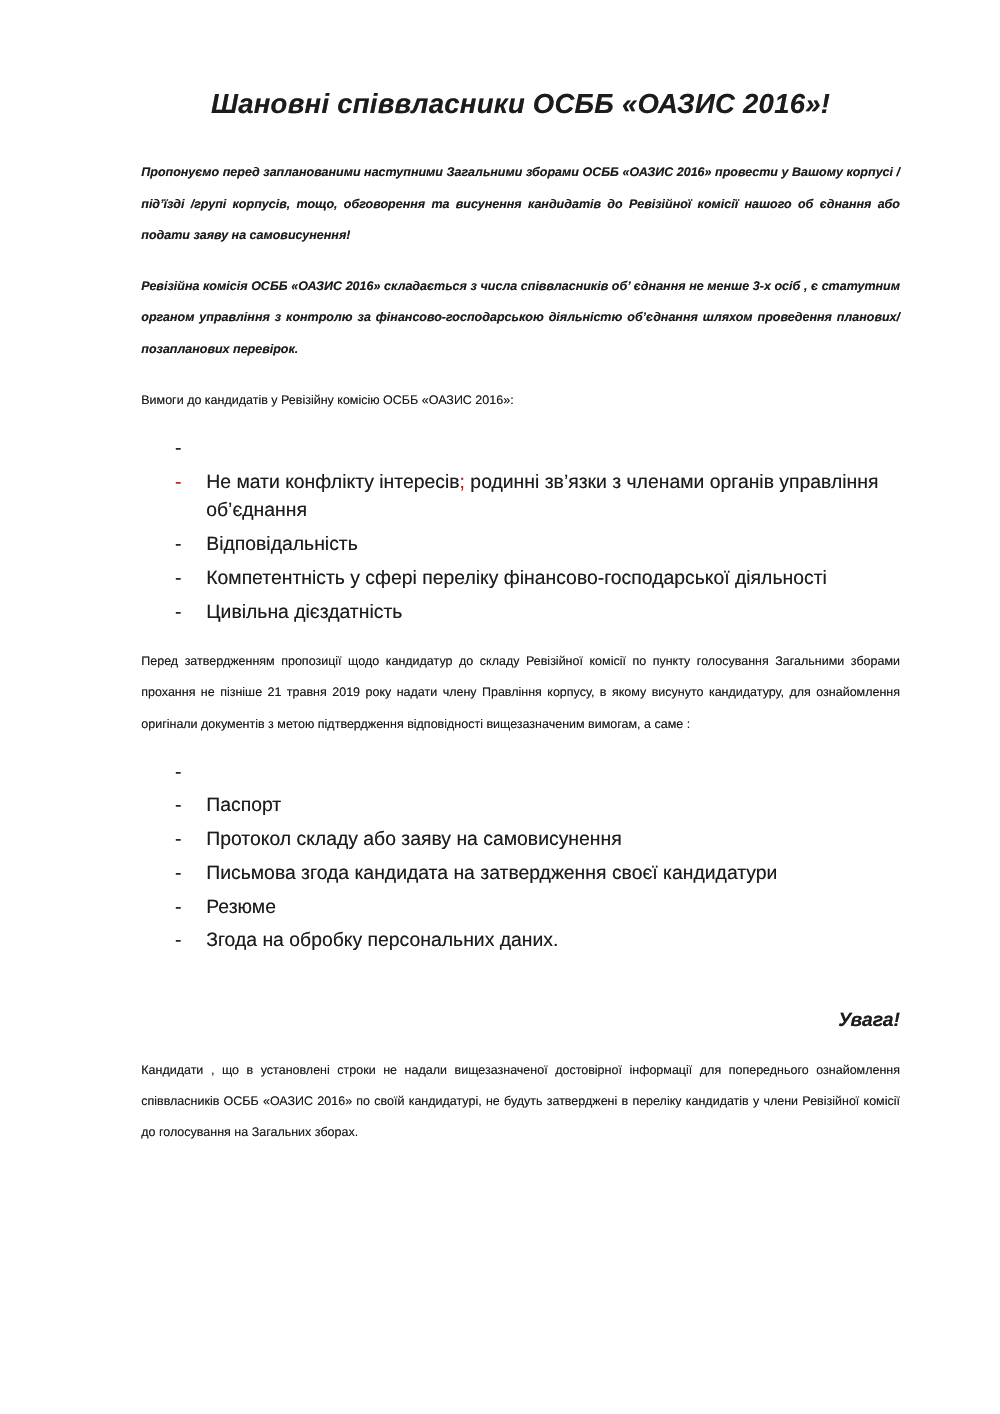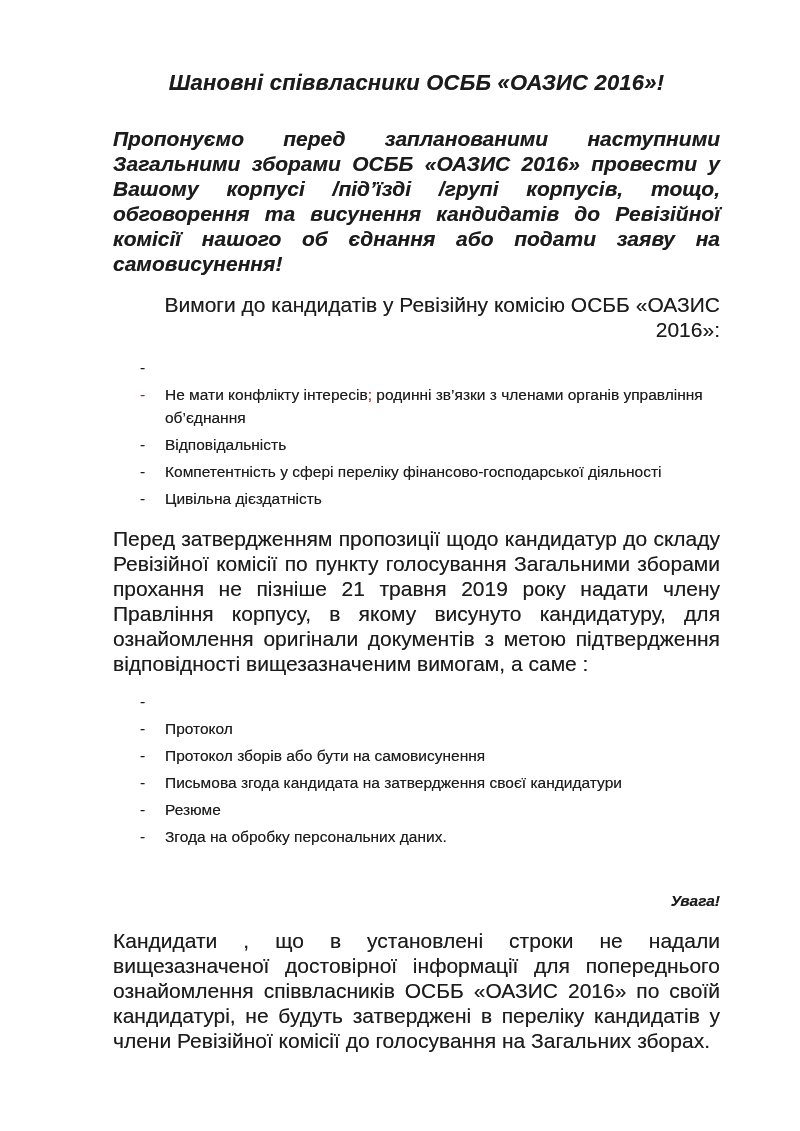--- a/index.html
+++ b/index.html
@@ -28,30 +28,30 @@
   .doc-title {
     text-align: center;
     font-size: 22px;
     font-weight: 700;
     font-style: italic;
     letter-spacing: 0.2px;
     margin: 0 0 30px 0;
   }
   p {
     margin: 16px 0 14px 0;
-    font-size: 21px;
+    font-size: 10px;
     line-height: 25px;
     text-align: justify;
   }
   p.lead {
     font-weight: 700;
     font-style: italic;
   }
   p.plain {
-    text-align: right;
+    text-align: left;
   }
   ul.dash-list {
     list-style: none;
     margin: 6px 0 16px 0;
     padding: 0 0 0 27px;
     font-size: 15.5px;
     line-height: 23px;
   }
   ul.dash-list li {
     display: flex;
@@ -79,20 +79,21 @@
 </style>
 </head>
 <body>
 
 <div class="page">
 
   <h1 class="doc-title">Шановні  співвласники ОСББ «ОАЗИС 2016»!</h1>
 
   <p class="lead">Пропонуємо перед запланованими наступними Загальними зборами ОСББ «ОАЗИС 2016» провести  у Вашому  корпусі /під’їзді /групі корпусів,  тощо, обговорення та висунення кандидатів до Ревізійної комісії нашого об єднання або подати заяву на самовисунення!</p>
 
+  <p class="lead">Ревізійна комісія  ОСББ «ОАЗИС 2016» складається з числа  співвласників об’ єднання не менше 3-х осіб , є статутним органом управління  з контролю за фінансово-господарською діяльністю  об’єднання шляхом проведення планових/позапланових перевірок.</p>
 
   <p class="plain">Вимоги до кандидатів у Ревізійну комісію ОСББ «ОАЗИС 2016»:</p>
 
   <ul class="dash-list">
     <li>
       <span class="marker">-</span>
     </li>
     <li>
       <span class="marker red">-</span>
       <span class="li-text"><span>Не мати конфлікту інтересів</span><span class="red">;</span><span> родинні зв’язки з членами органів управління об’єднання</span></span>
@@ -112,25 +113,25 @@
   </ul>
 
   <p>Перед затвердженням  пропозиції  щодо  кандидатур  до  складу  Ревізійної  комісії  по  пункту голосування Загальними зборами прохання   не пізніше   21 травня 2019 року надати члену Правління корпусу, в якому висунуто кандидатуру, для ознайомлення оригінали  документів з метою підтвердження відповідності вищезазначеним вимогам, а саме :</p>
 
   <ul class="dash-list">
     <li>
       <span class="marker">-</span>
     </li>
     <li>
       <span class="marker">-</span>
-      <span class="li-text">Протокол</span>
+      <span class="li-text">Паспорт</span>
     </li>
     <li>
       <span class="marker">-</span>
-      <span class="li-text">Протокол зборів або бути на самовисунення</span>
+      <span class="li-text">Протокол складу або заяву на самовисунення</span>
     </li>
     <li>
       <span class="marker">-</span>
       <span class="li-text">Письмова згода кандидата на затвердження своєї кандидатури</span>
     </li>
     <li>
       <span class="marker">-</span>
       <span class="li-text">Резюме</span>
     </li>
     <li>

